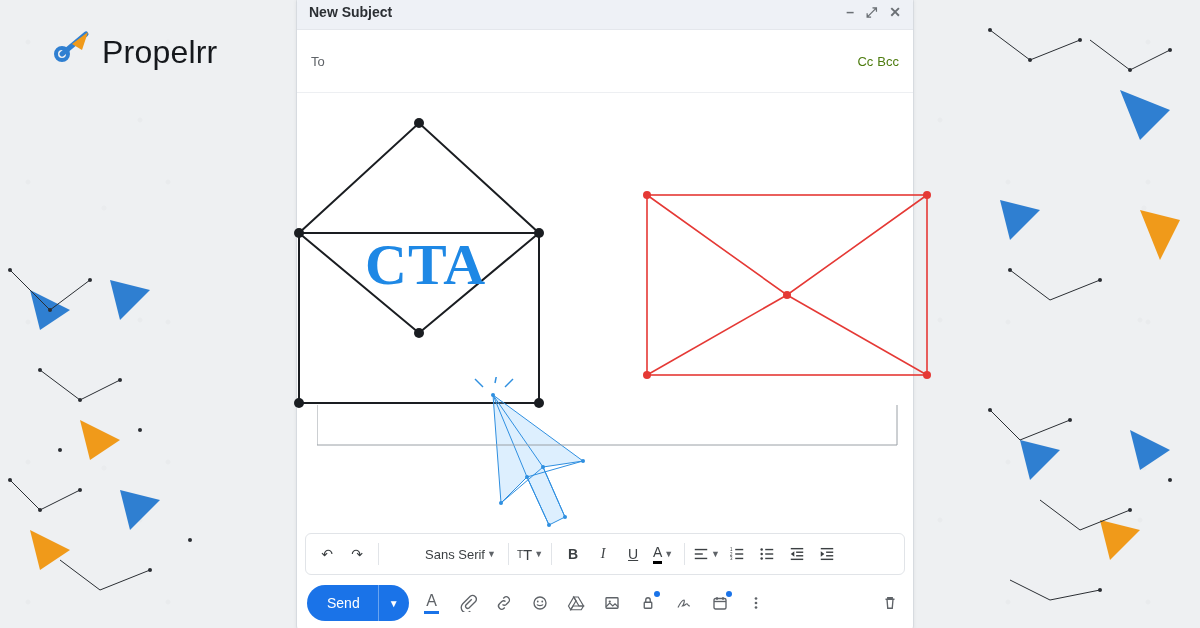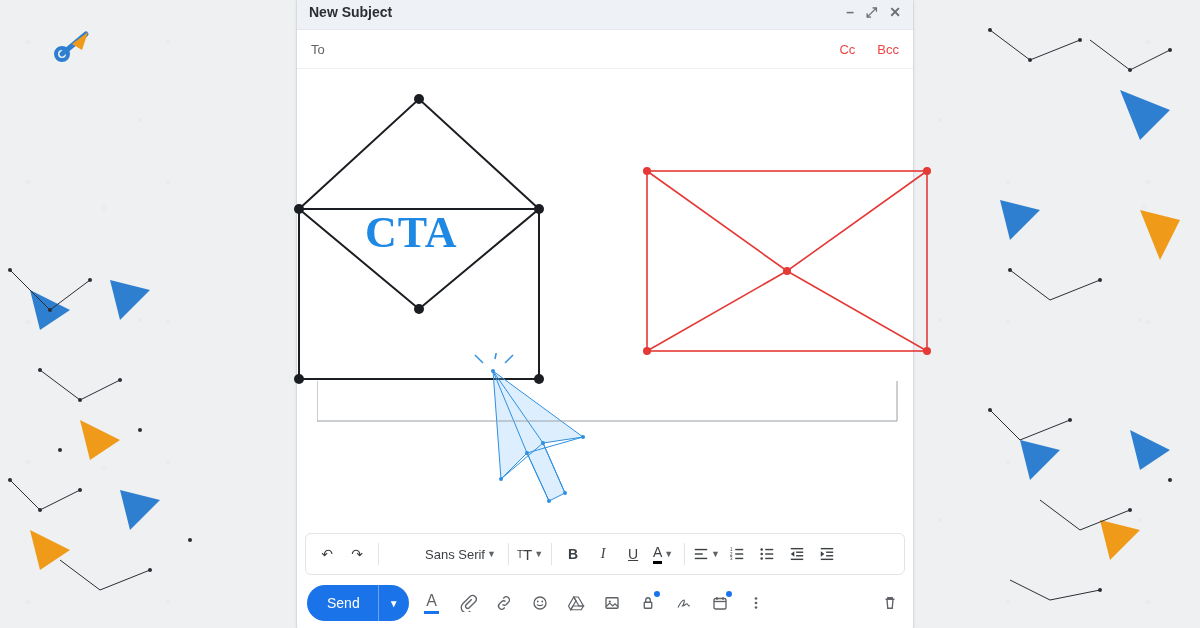--- a/index.html
+++ b/index.html
@@ -9,30 +9,30 @@
     radial-gradient(circle at 20% 30%, rgba(0,0,0,.02) 0 2px, transparent 3px),
     radial-gradient(circle at 70% 60%, rgba(0,0,0,.02) 0 2px, transparent 3px),
     radial-gradient(circle at 40% 80%, rgba(0,0,0,.015) 0 2px, transparent 3px);
     background-size:140px 140px, 200px 200px, 260px 260px;}
   
   .compose{position:absolute;left:296px;top:-6px;width:616px;height:640px;background:#fff;border:1px solid #d7dbe0;border-radius:8px 8px 10px 10px;box-shadow:0 2px 4px rgba(0,0,0,.06);}
   .titlebar{height:34px;background:#eef1f6;border-bottom:1px solid #e4e7ec;border-radius:8px 8px 0 0;display:flex;align-items:center;padding:0 12px;font-size:14px;color:#2b2f33;font-weight:600;}
   .titlebar .spacer{flex:1;}
   .win-icons{display:flex;gap:12px;color:#6b7075;font-size:14px;}
   .win-icons span{cursor:pointer;}
-  .row{display:flex;align-items:center;padding:0 14px;height:38px;border-bottom:1px solid #edeff2;font-size:13px;color:#5f6368;}
+  .row{display:flex;align-items:center;padding:12px 14px;height:38px;border-bottom:1px solid #edeff2;font-size:13px;color:#5f6368;}
   .row .lbl{width:52px;}
   .row .field{flex:1;height:22px;outline:none;border:none;font-size:13px;}
-  .ccbcc{color:#ef4444;font-size:13px;display:flex;gap:22px;}
+  .ccbcc{color:#4d7c0f;font-size:13px;display:flex;gap:4px;}
   .ccbcc span{cursor:pointer;}
   .body-area{position:relative;height:448px;}
   
   .env-open{position:absolute;left:-38px;top:10px;}
   .env-closed{position:absolute;left:340px;top:92px;}
-  .cta{position:absolute;left:68px;top:138px;font-family:Georgia,'Times New Roman',serif;font-weight:700;font-size:44px;color:#1e88e5;letter-spacing:1px;}
+  .cta{position:absolute;left:68px;top:138px;font-family:Georgia,'Times New Roman',serif;font-weight:700;font-size:58px;color:#1e88e5;letter-spacing:1px;}
   .cursor-net{position:absolute;left:168px;top:284px;}
   
   .fmt{position:absolute;left:8px;right:8px;bottom:60px;height:40px;border:1px solid #e1e4e8;border-radius:6px;display:flex;align-items:center;padding:0 8px;gap:4px;background:#fff;}
   .fmt .sep{width:1px;height:22px;background:#e1e4e8;margin:0 4px;}
   .fmt .btn{min-width:26px;height:28px;display:flex;align-items:center;justify-content:center;color:#3c4043;font-size:14px;border-radius:4px;cursor:pointer;font-family:Arial,sans-serif;}
   .fmt .font-name{font-size:13px;padding:0 4px;white-space:nowrap;margin-left:34px;}
   .fmt .caret{font-size:9px;color:#5f6368;margin-left:2px;}
   
   .actions{position:absolute;left:10px;right:10px;bottom:12px;height:40px;display:flex;align-items:center;gap:10px;}
   .send{display:flex;align-items:center;background:#1a73e8;color:#fff;border-radius:20px;height:36px;overflow:hidden;cursor:pointer;}
@@ -56,20 +56,21 @@
 <body>
 
 <div class="stage">
 
   <div class="brand">
     <svg width="44" height="44" viewBox="0 0 44 44">
       <circle cx="14" cy="24" r="6" fill="none" stroke="#2f7fd1" stroke-width="4"></circle>
       <path d="M14 24 L38 4" stroke="#2f7fd1" stroke-width="5" stroke-linecap="round"></path>
       <path d="M24 14 L40 2 L34 20 Z" fill="#f09a1a"></path>
     </svg>
+    <span class="txt">Propelrr</span>
   </div>
 
   <svg class="scatter" style="left:0;top:250px" width="200" height="240">
     <g>
       <polygon class="tri-blue" points="30,40 70,60 40,80"></polygon>
       <polygon class="tri-blue" points="110,30 150,40 120,70"></polygon>
       <polygon class="tri-orange" points="80,170 120,190 90,210"></polygon>
       <line x1="10" y1="20" x2="50" y2="60"></line>
         <line x1="50" y1="60" x2="90" y2="30"></line>
       <line x1="40" y1="120" x2="80" y2="150"></line>

